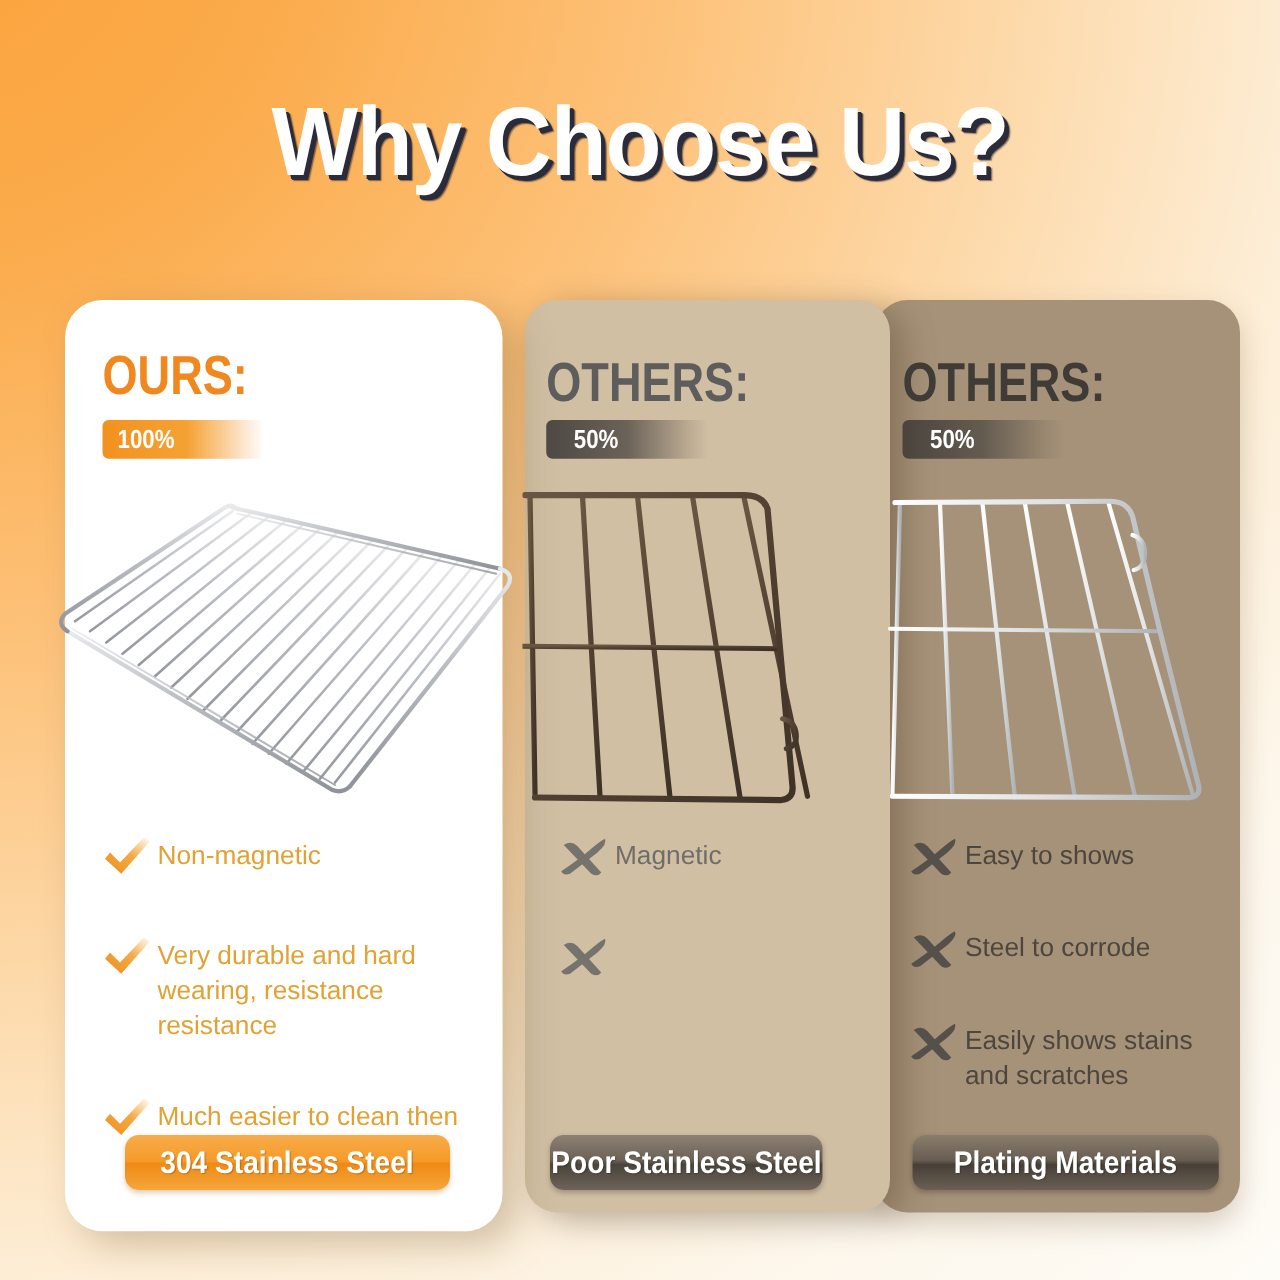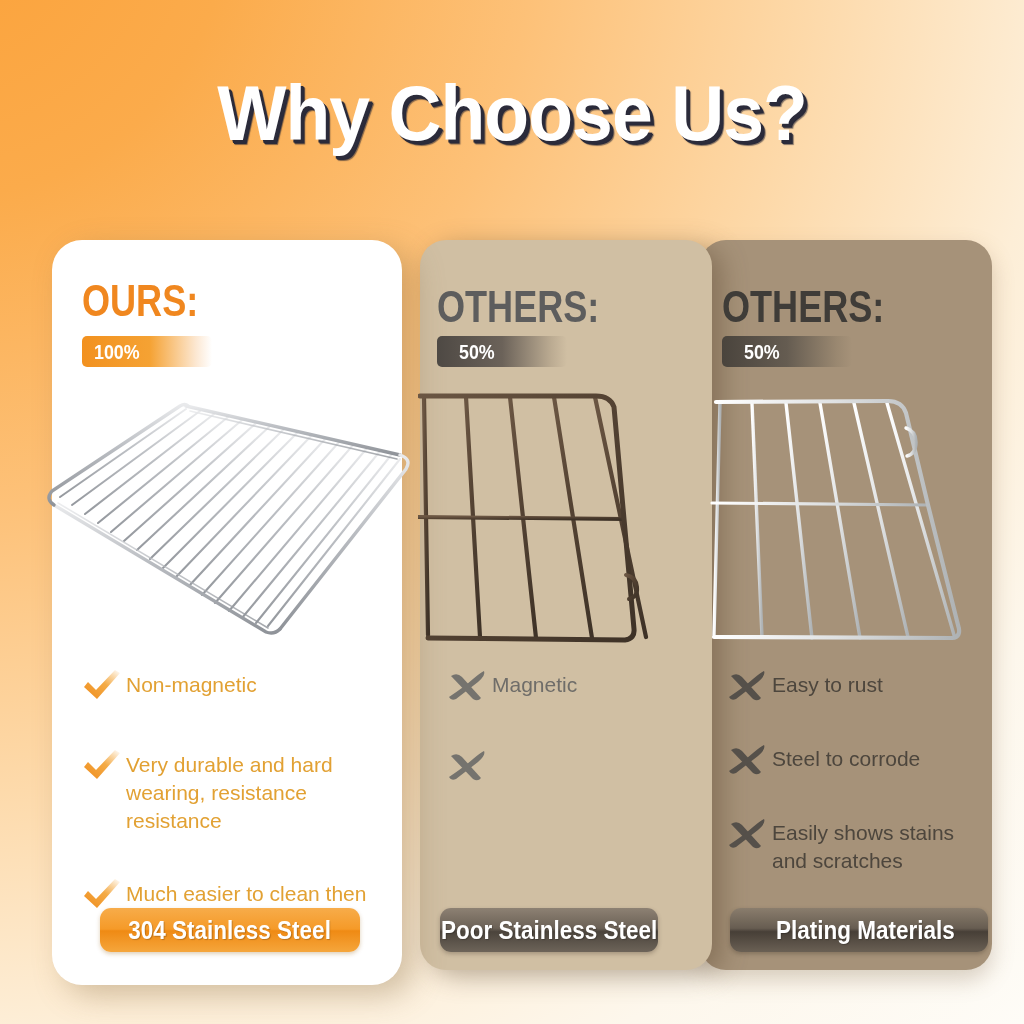--- a/index.html
+++ b/index.html
@@ -131,21 +131,20 @@
   }
   .label.l-b{
     left:440px;top:908px;width:218px;
     background:linear-gradient(180deg,#8d8173 0%,#6b6156 46%,#4b443c 54%,#6d6459 100%);
     box-shadow:0 2px 4px rgba(60,48,35,.3);
   }
   .label.l-c{
     left:730px;top:908px;width:245px;
     background:linear-gradient(180deg,#8a7d6d 0%,#675d51 46%,#473f37 54%,#6a6054 100%);
     box-shadow:0 2px 4px rgba(50,40,30,.3);
-    padding-left:13px;
   }
 </style>
 </head>
 <body>
 
 <div id="stage">
 
   <div class="title">Why Choose Us?</div>
 
   <div class="card card-c"></div>
@@ -338,21 +337,21 @@
   <div class="bullets list-c">
     <div class="bullet">
       <span class="mark">
         <svg width="44" height="38" viewBox="0 0 44 38">
           <g fill="#55504a">
             <path d="M3 8 Q 9 4 14 9 L 33 30 Q 30 34 25 31 Z"></path>
             <path d="M36 3 Q 38 7 30 14 L 8 31 Q 3 33 1 29 Q 16 19 25 11 Q 32 5 36 3 Z"></path>
           </g>
         </svg>
       </span>
-      <span class="txt">Easy to rust</span>
+      <span class="txt">Easy to shows</span>
     </div>
     <div class="bullet">
       <span class="mark">
         <svg width="44" height="38" viewBox="0 0 44 38">
           <g fill="#55504a">
             <path d="M3 8 Q 9 4 14 9 L 33 30 Q 30 34 25 31 Z"></path>
             <path d="M36 3 Q 38 7 30 14 L 8 31 Q 3 33 1 29 Q 16 19 25 11 Q 32 5 36 3 Z"></path>
           </g>
         </svg>
       </span>

